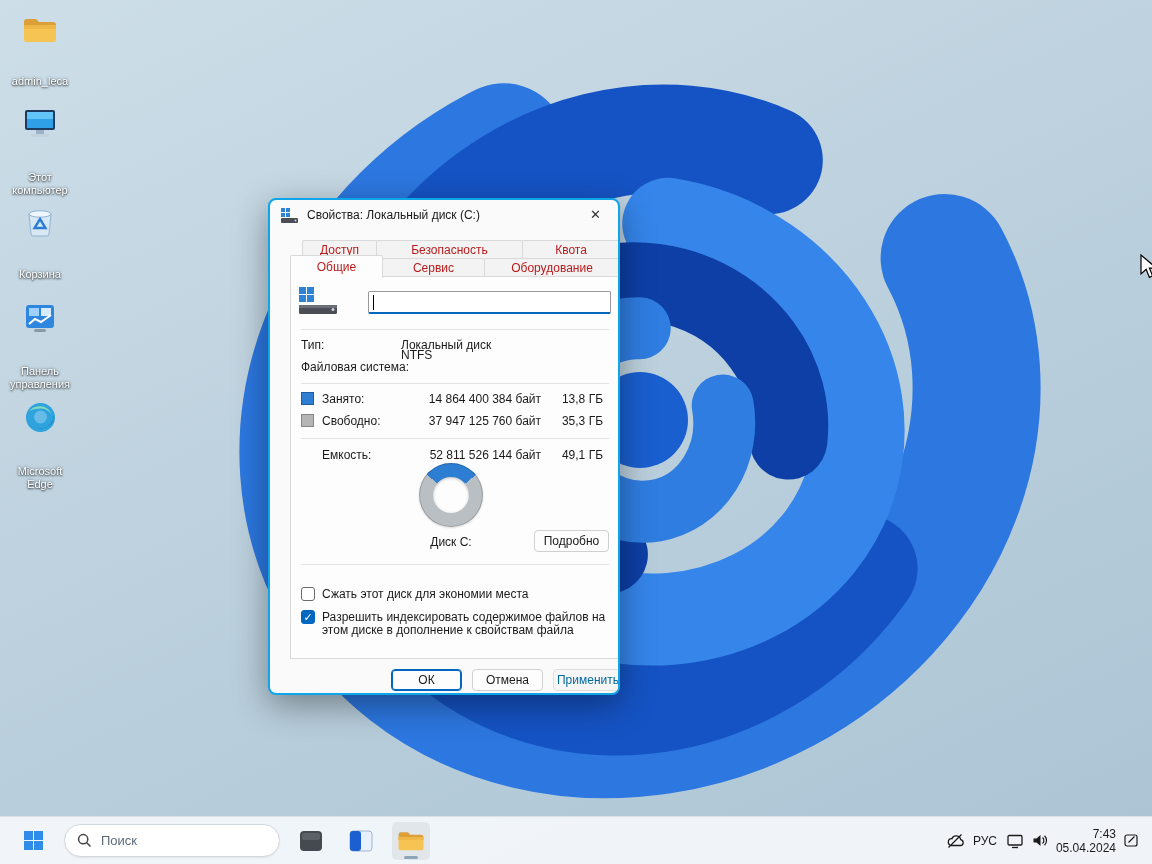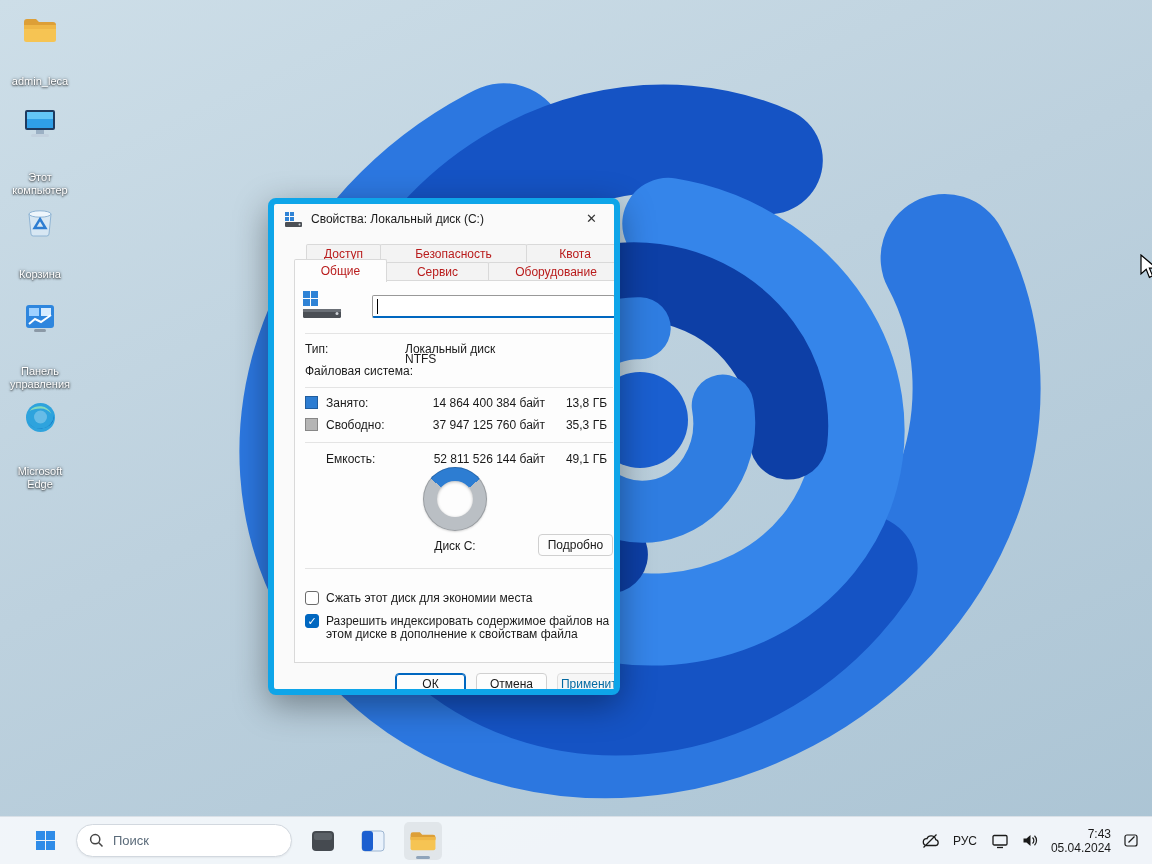--- a/index.html
+++ b/index.html
@@ -21,21 +21,21 @@
   .dicon .ic { height:34px; display:flex; align-items:flex-end; justify-content:center; }
   .dlabel {
     margin-top:4px; font-size:11px; line-height:13px; color:#fff; text-align:center;
     text-shadow:0 1px 2px rgba(0,0,0,.75), 0 0 3px rgba(0,0,0,.5);
     max-width:70px; word-wrap:break-word;
   }
 
   
   .dialog {
     position:absolute; left:268px; top:198px; width:352px; height:497px;
-    background:#fafafa; border:6px solid #0ea5e9; border-radius:8px;
+    background:#fafafa; border:2px solid #0ea5e9; border-radius:8px;
     box-shadow:0 10px 34px rgba(0,0,0,.38); font-size:12px; overflow:hidden;
   }
   .titlebar { position:absolute; left:0; top:0; right:0; height:30px; display:flex; align-items:center; }
   .titlebar .ticon { margin-left:11px; }
   .titlebar .ttext { margin-left:9px; font-size:12px; color:#1a1a1a; }
   .close-btn {
     position:absolute; right:0; top:0; width:45px; height:29px;
     display:flex; align-items:center; justify-content:center;
     font-size:13px; color:#333; cursor:pointer; border-top-right-radius:8px;
   }
@@ -95,31 +95,31 @@
   .dlg-btn.ok { left:121px; border:1px solid #0067c0; box-shadow:0 0 0 1px #0067c0 inset; }
   .dlg-btn.cancel { left:202px; }
   .dlg-btn.apply { left:283px; width:70px; color:#0369a1; background:#f6f6f6; border-color:#dedede; cursor:default; }
 
   
   .taskbar {
     position:absolute; left:0; right:0; bottom:0; height:48px;
     background:rgba(243,247,251,.95); border-top:1px solid #d9e0e7;
     display:flex; align-items:center; justify-content:space-between; z-index:20;
   }
-  .tb-left { display:flex; align-items:center; gap:12px; padding-left:26px; }
+  .tb-left { display:flex; align-items:center; gap:12px; padding-left:14px; }
   .tb-btn { width:38px; height:38px; border-radius:5px; display:flex; align-items:center; justify-content:center; cursor:pointer; position:relative; }
   .tb-btn.active-app { background:rgba(0,0,0,.06); }
   .app-indicator { position:absolute; bottom:1px; left:50%; transform:translateX(-50%); width:14px; height:3px; border-radius:2px; background:#8fa4bb; }
   .search-pill {
     width:216px; height:33px; border-radius:17px; background:#fff; border:1px solid #d2d8df;
     display:flex; align-items:center; gap:9px; padding-left:12px; cursor:text;
     box-shadow:0 1px 2px rgba(0,0,0,.06);
   }
   .search-text { font-size:13px; color:#5b6b7a; }
-  .tb-right { display:flex; align-items:center; gap:9px; padding-right:10px; }
+  .tb-right { display:flex; align-items:center; gap:4px; padding-right:10px; }
   .tray-ic { width:22px; height:22px; display:flex; align-items:center; justify-content:center; cursor:pointer; }
   .lang { font-size:12px; cursor:pointer; padding:2px 3px; }
   .clock { text-align:right; font-size:12px; line-height:14px; cursor:pointer; }
 
   .cursor { position:absolute; left:1140px; top:254px; z-index:50; pointer-events:none; }
 </style>
 </head>
 <body>
 
 <svg class="wallpaper" width="1152" height="864" viewBox="0 0 1152 864">

